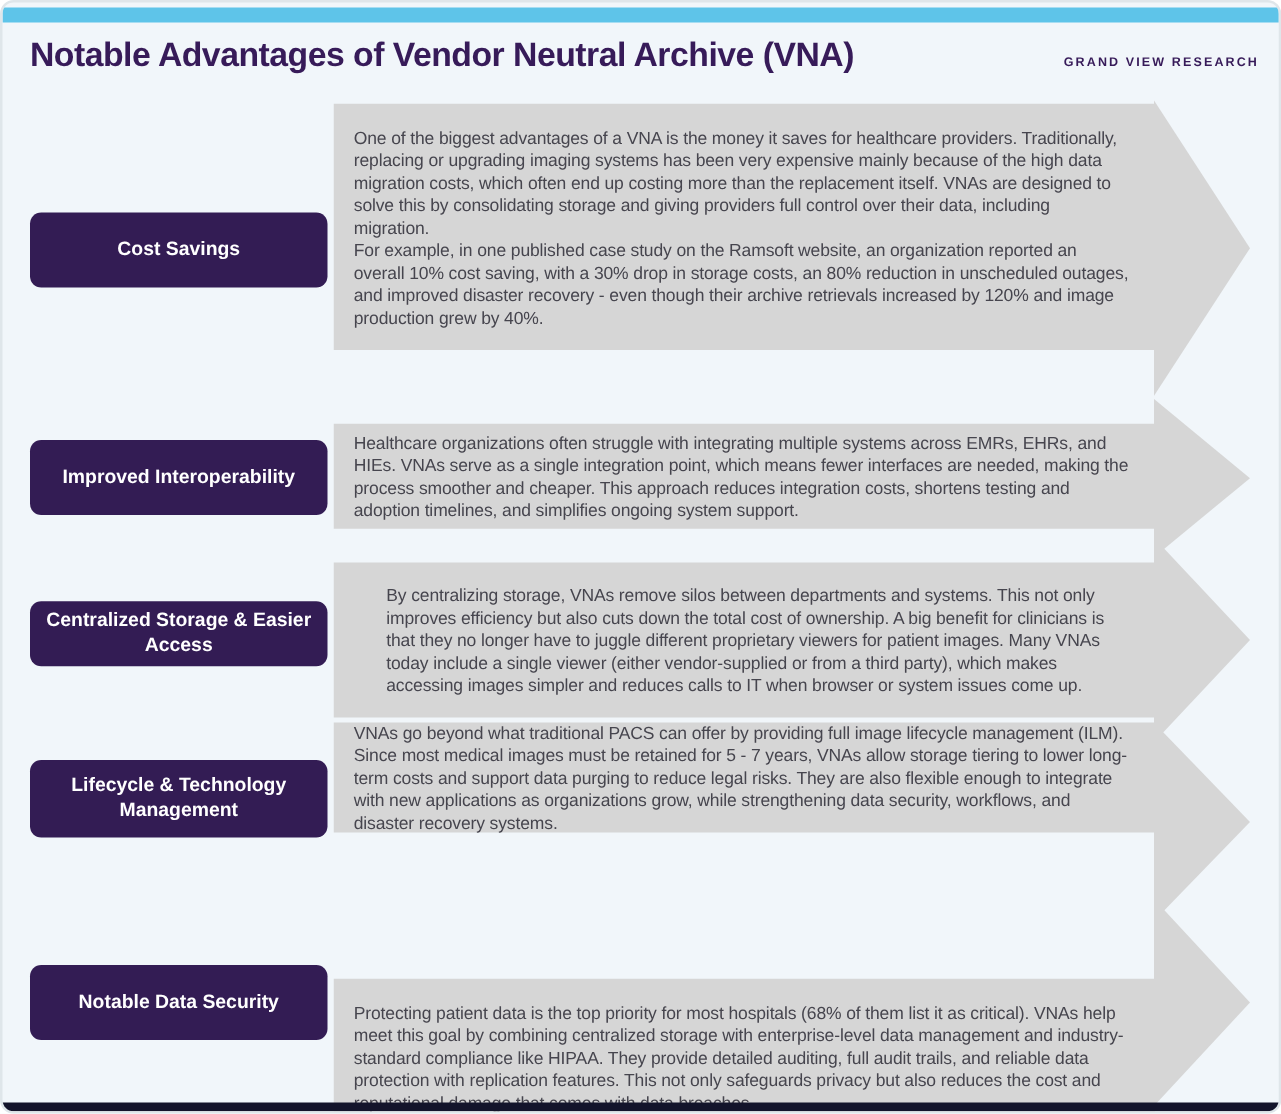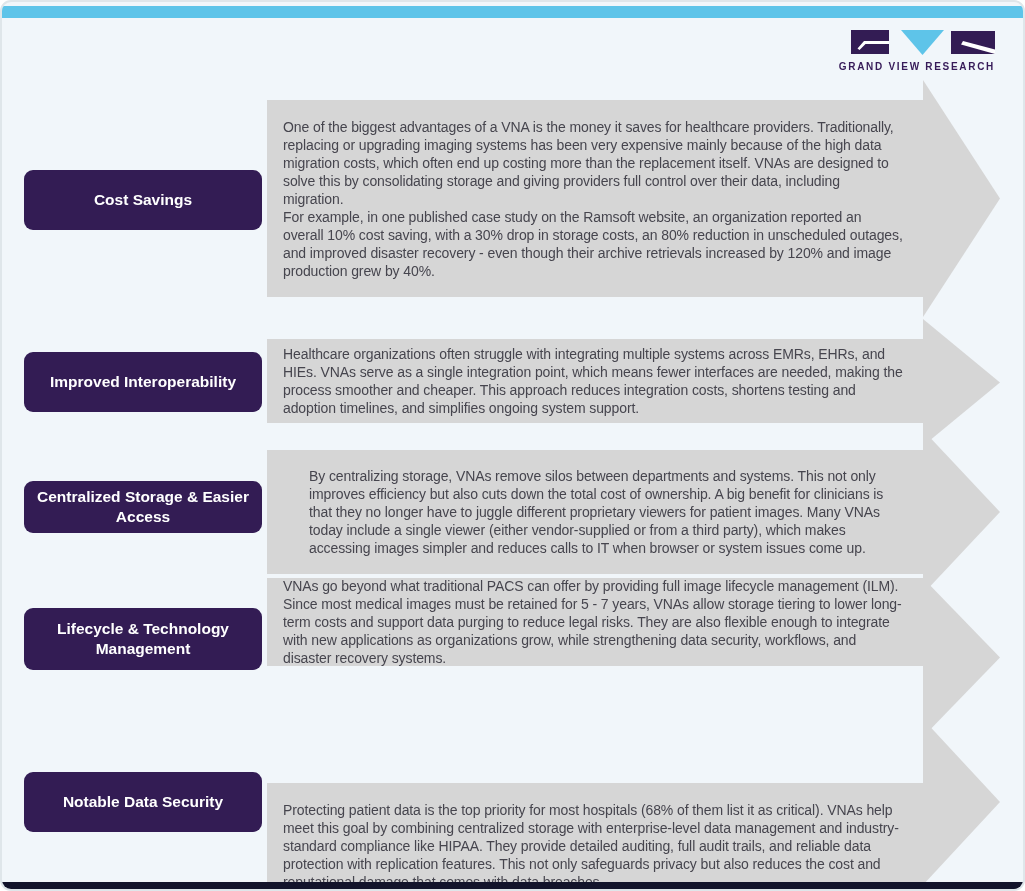--- a/index.html
+++ b/index.html
@@ -25,21 +25,21 @@
     position:absolute;bottom:0;left:0;right:0;height:7px;
     background:#13142b;
   }
   .title{
     position:absolute;left:22px;top:27px;
     font-size:27px;font-weight:bold;color:#371b59;
     letter-spacing:-0.4px;white-space:nowrap;
   }
   .logo{
     position:absolute;top:27px;right:28px;width:144px;
-    display:flex;flex-direction:column;align-items:flex-end;
+    display:flex;flex-direction:row;align-items:flex-end;
   }
   .logo .brandname{
     margin-top:5px;
     font-size:10px;font-weight:bold;color:#371b59;
     letter-spacing:1.7px;white-space:nowrap;
   }
   .rowrect{
     position:absolute;left:265px;width:657px;
     background:#d6d6d6;
     display:flex;align-items:center;
@@ -59,33 +59,34 @@
   .labelbox{
     position:absolute;left:22px;width:238px;
     background:#331c54;border-radius:9px;
     display:flex;align-items:center;justify-content:center;
     text-align:center;box-sizing:border-box;padding:20px 12px;
   }
   .labeltext{
     color:#ffffff;font-weight:bold;font-size:15.5px;line-height:1.3;
   }
   
-  .r1 .rowrect{top:98px;height:197px;}  .r1 .chev{top:78px;height:237px;}  .r1 .labelbox{top:168px;height:60px;}
+  .r1 .rowrect{top:81px;height:197px;}  .r1 .chev{top:78px;height:237px;}  .r1 .labelbox{top:168px;height:60px;}
   .r2 .rowrect{top:337px;height:84px;}  .r2 .chev{top:317px;height:127px;} .r2 .labelbox{top:350px;height:60px;}
   .r3 .rowrect{top:448px;height:124px;padding-left:42px;} .r3 .chev{top:428px;height:164px;} .r3 .labelbox{top:479px;height:52px;}
   .r4 .rowrect{top:576px;height:88px;} .r4 .chev{top:576px;height:159px;} .r4 .labelbox{top:606px;height:62px;}
   .r5 .rowrect{top:737px;height:126px;margin-top:44px;} .r5 .chev{top:717px;height:166px;} .r5 .labelbox{top:770px;height:60px;}
 </style>
 </head>
 <body>
 
 <div class="card">
 
   <div class="topbar"></div>
 
+  <div class="title">Notable Advantages of Vendor Neutral Archive (VNA)</div>
 
   <div class="logo">
     <svg width="144" height="27" viewBox="0 0 144 27">
 
       <rect x="0" y="1" width="38" height="24" fill="#331c54"></rect>
       <path d="M38 12 L13 12 L6.5 19.5 L8.5 21 L14.5 15 L38 15 Z" fill="#ffffff"></path>
 
       <polygon points="50,1 93,1 71.5,26" fill="#5ec4e9"></polygon>
 
       <rect x="100" y="2" width="44" height="23" fill="#331c54"></rect>

